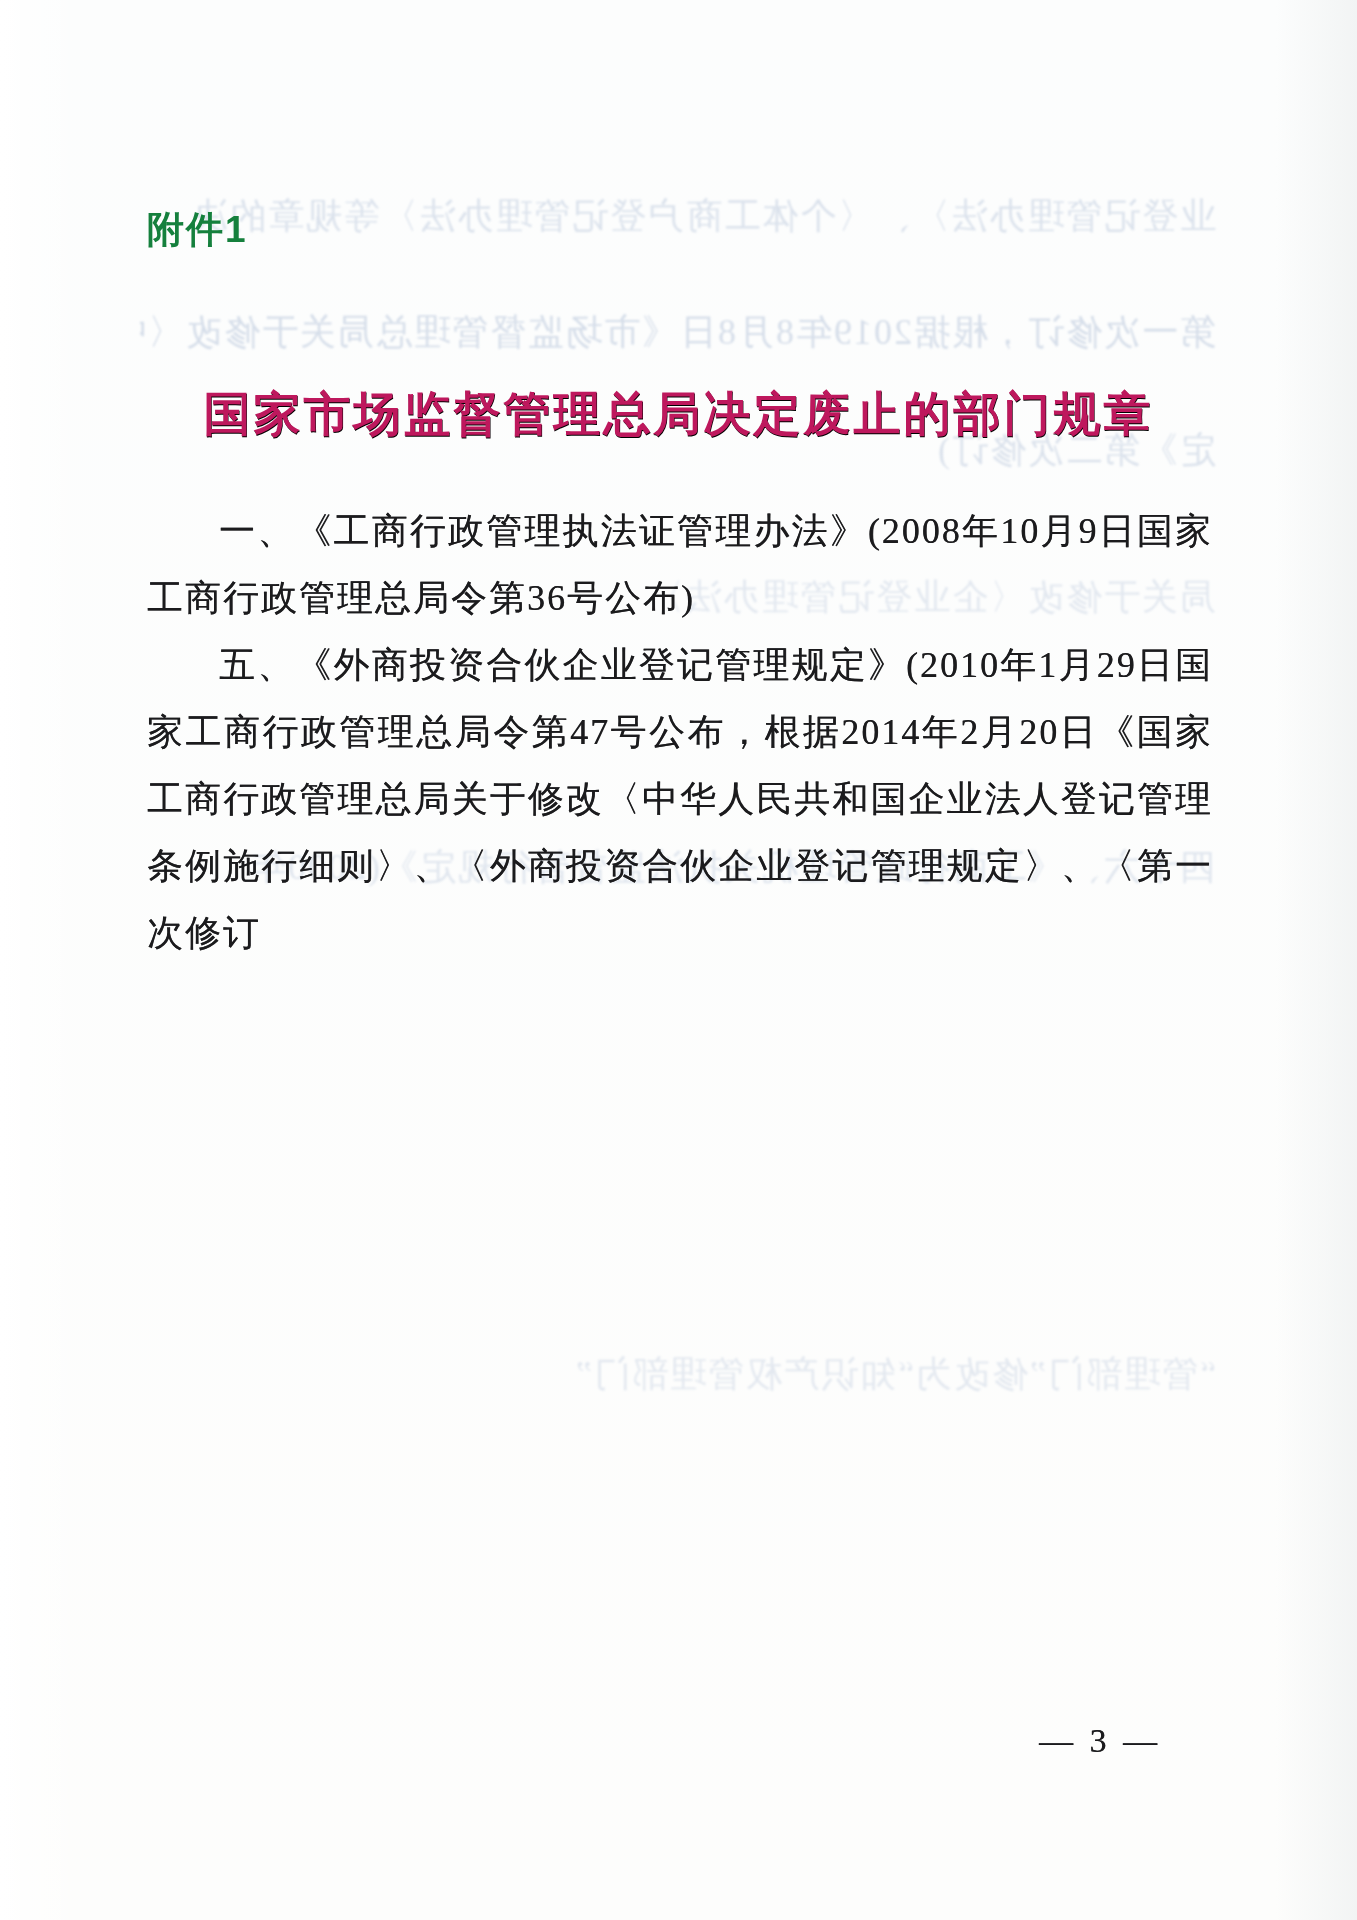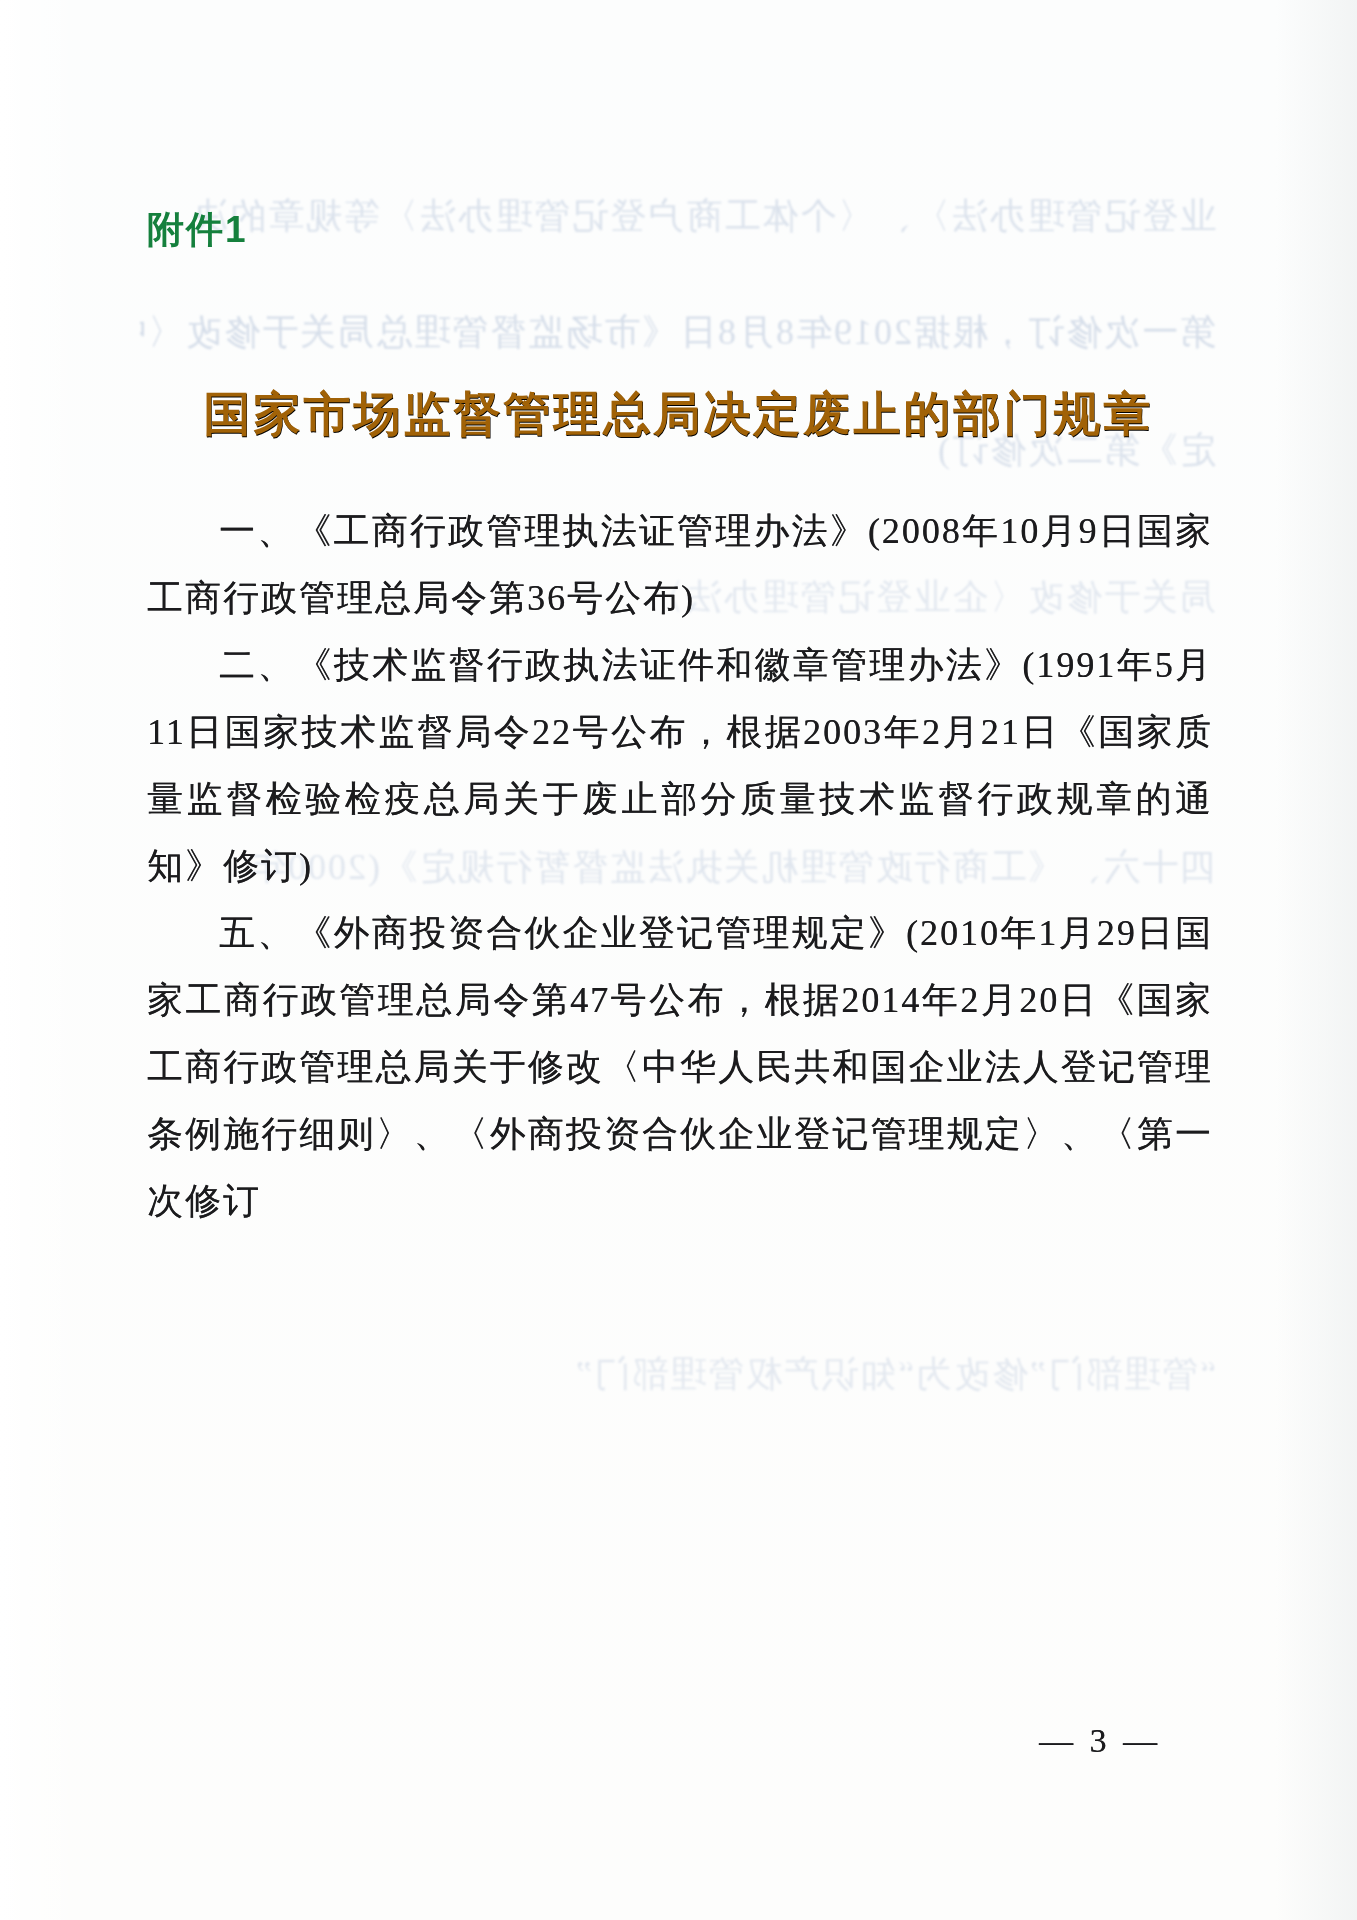--- a/index.html
+++ b/index.html
@@ -58,21 +58,21 @@
     letter-spacing: 2px;
   }
   .doc-title {
     position: absolute;
     left: 0;
     top: 383px;
     width: 1357px;
     text-align: center;
     font-size: 47px;
     font-weight: bold;
-    color: #a16207;
+    color: #be185d;
     letter-spacing: 3px;
     font-family: "Liberation Serif", serif;
     text-shadow: 0.6px 0.6px 0 #000;
   }
   .body-flow {
     position: absolute;
     left: 147px;
     top: 498px;
     width: 1066px;
     font-size: 36px;
@@ -111,17 +111,16 @@
 <div class="ghost g4">局关于修改〈企业登记管理办法〉</div>
 <div class="ghost g5">四十六、《工商行政管理机关执法监督暂行规定》(2000年</div>
 <div class="ghost g6">“管理部门”修改为“知识产权管理部门”</div>
 
 <div class="attachment-label">附件1</div>
 
 <div class="doc-title">国家市场监督管理总局决定废止的部门规章</div>
 
 <div class="body-flow">
   <p>一、《工商行政管理执法证管理办法》(2008年10月9日国家工商行政管理总局令第36号公布)</p>
-  <p>二、《技术监督行政执法证件和徽章管理办法》(1991年5月11日国家技术监督局令22号公布，根据2003年2月21日《国家质量监督检验检疫总局关于废止部分质量技术监督行政规章的通知》修订)</p>
   <p>五、《外商投资合伙企业登记管理规定》(2010年1月29日国家工商行政管理总局令第47号公布，根据2014年2月20日《国家工商行政管理总局关于修改〈中华人民共和国企业法人登记管理条例施行细则〉、〈外商投资合伙企业登记管理规定〉、〈第一次修订</p>
 </div>
 
 <div class="page-number">— 3 —</div>
 
 </body></html>

